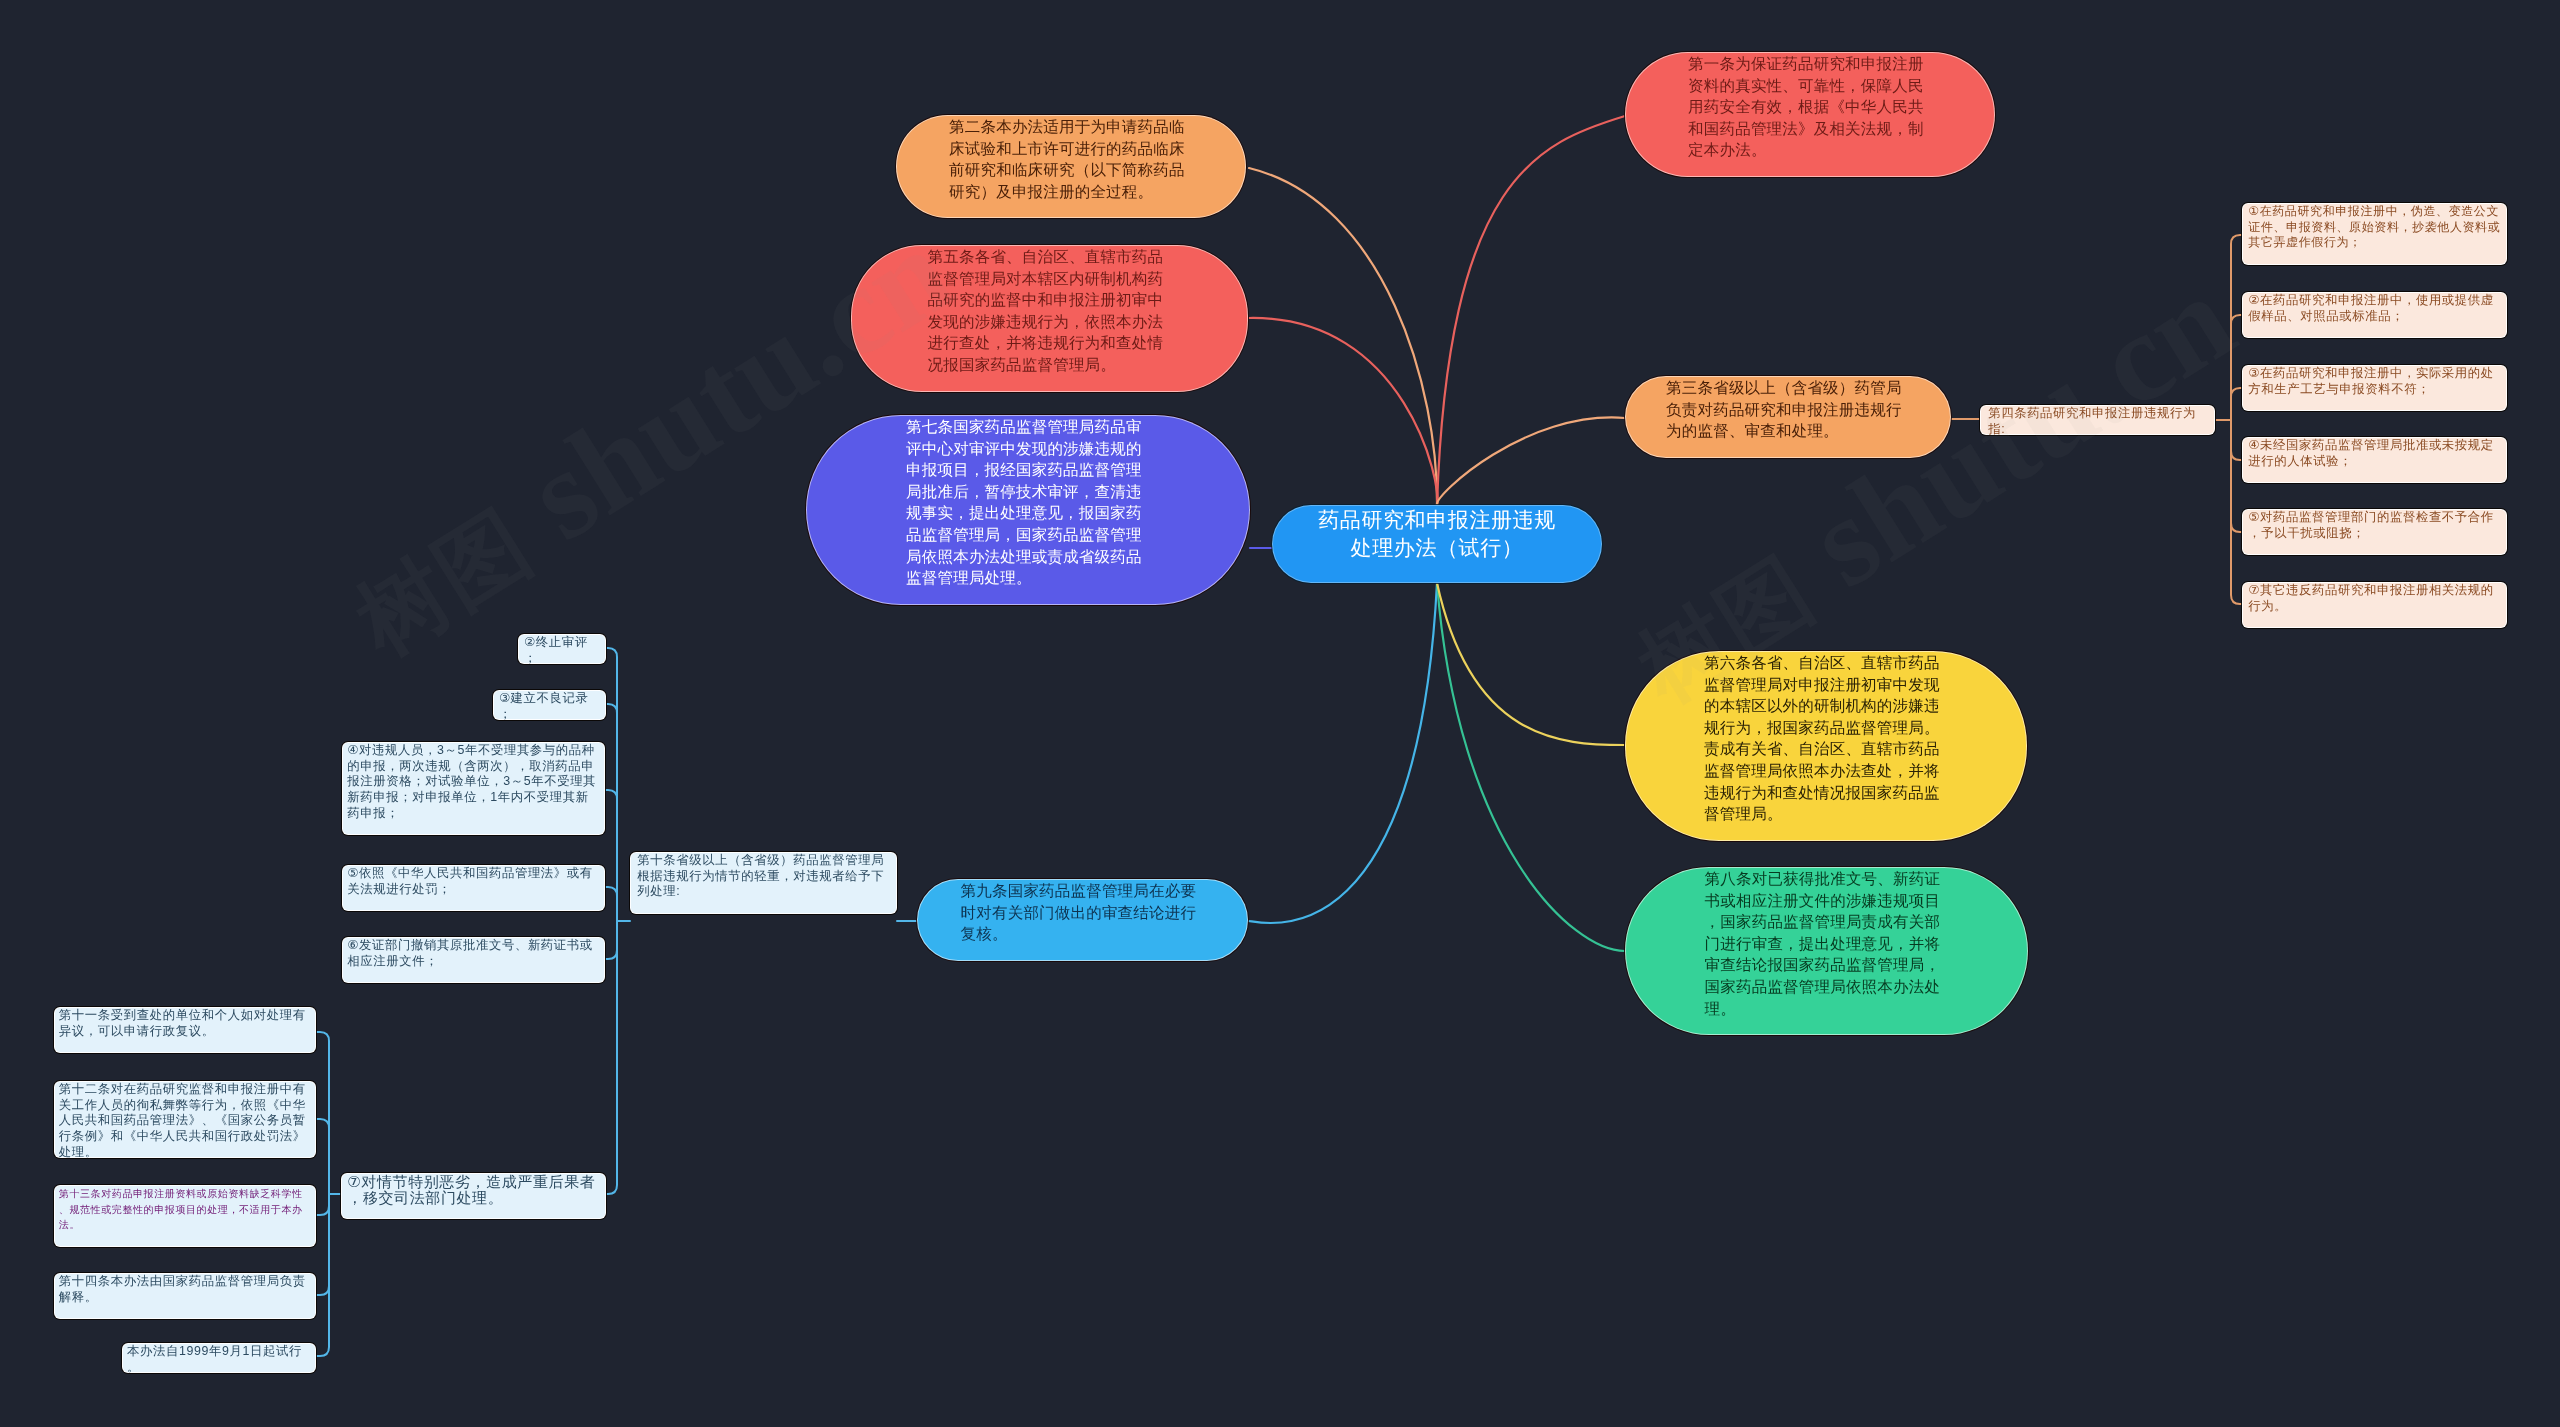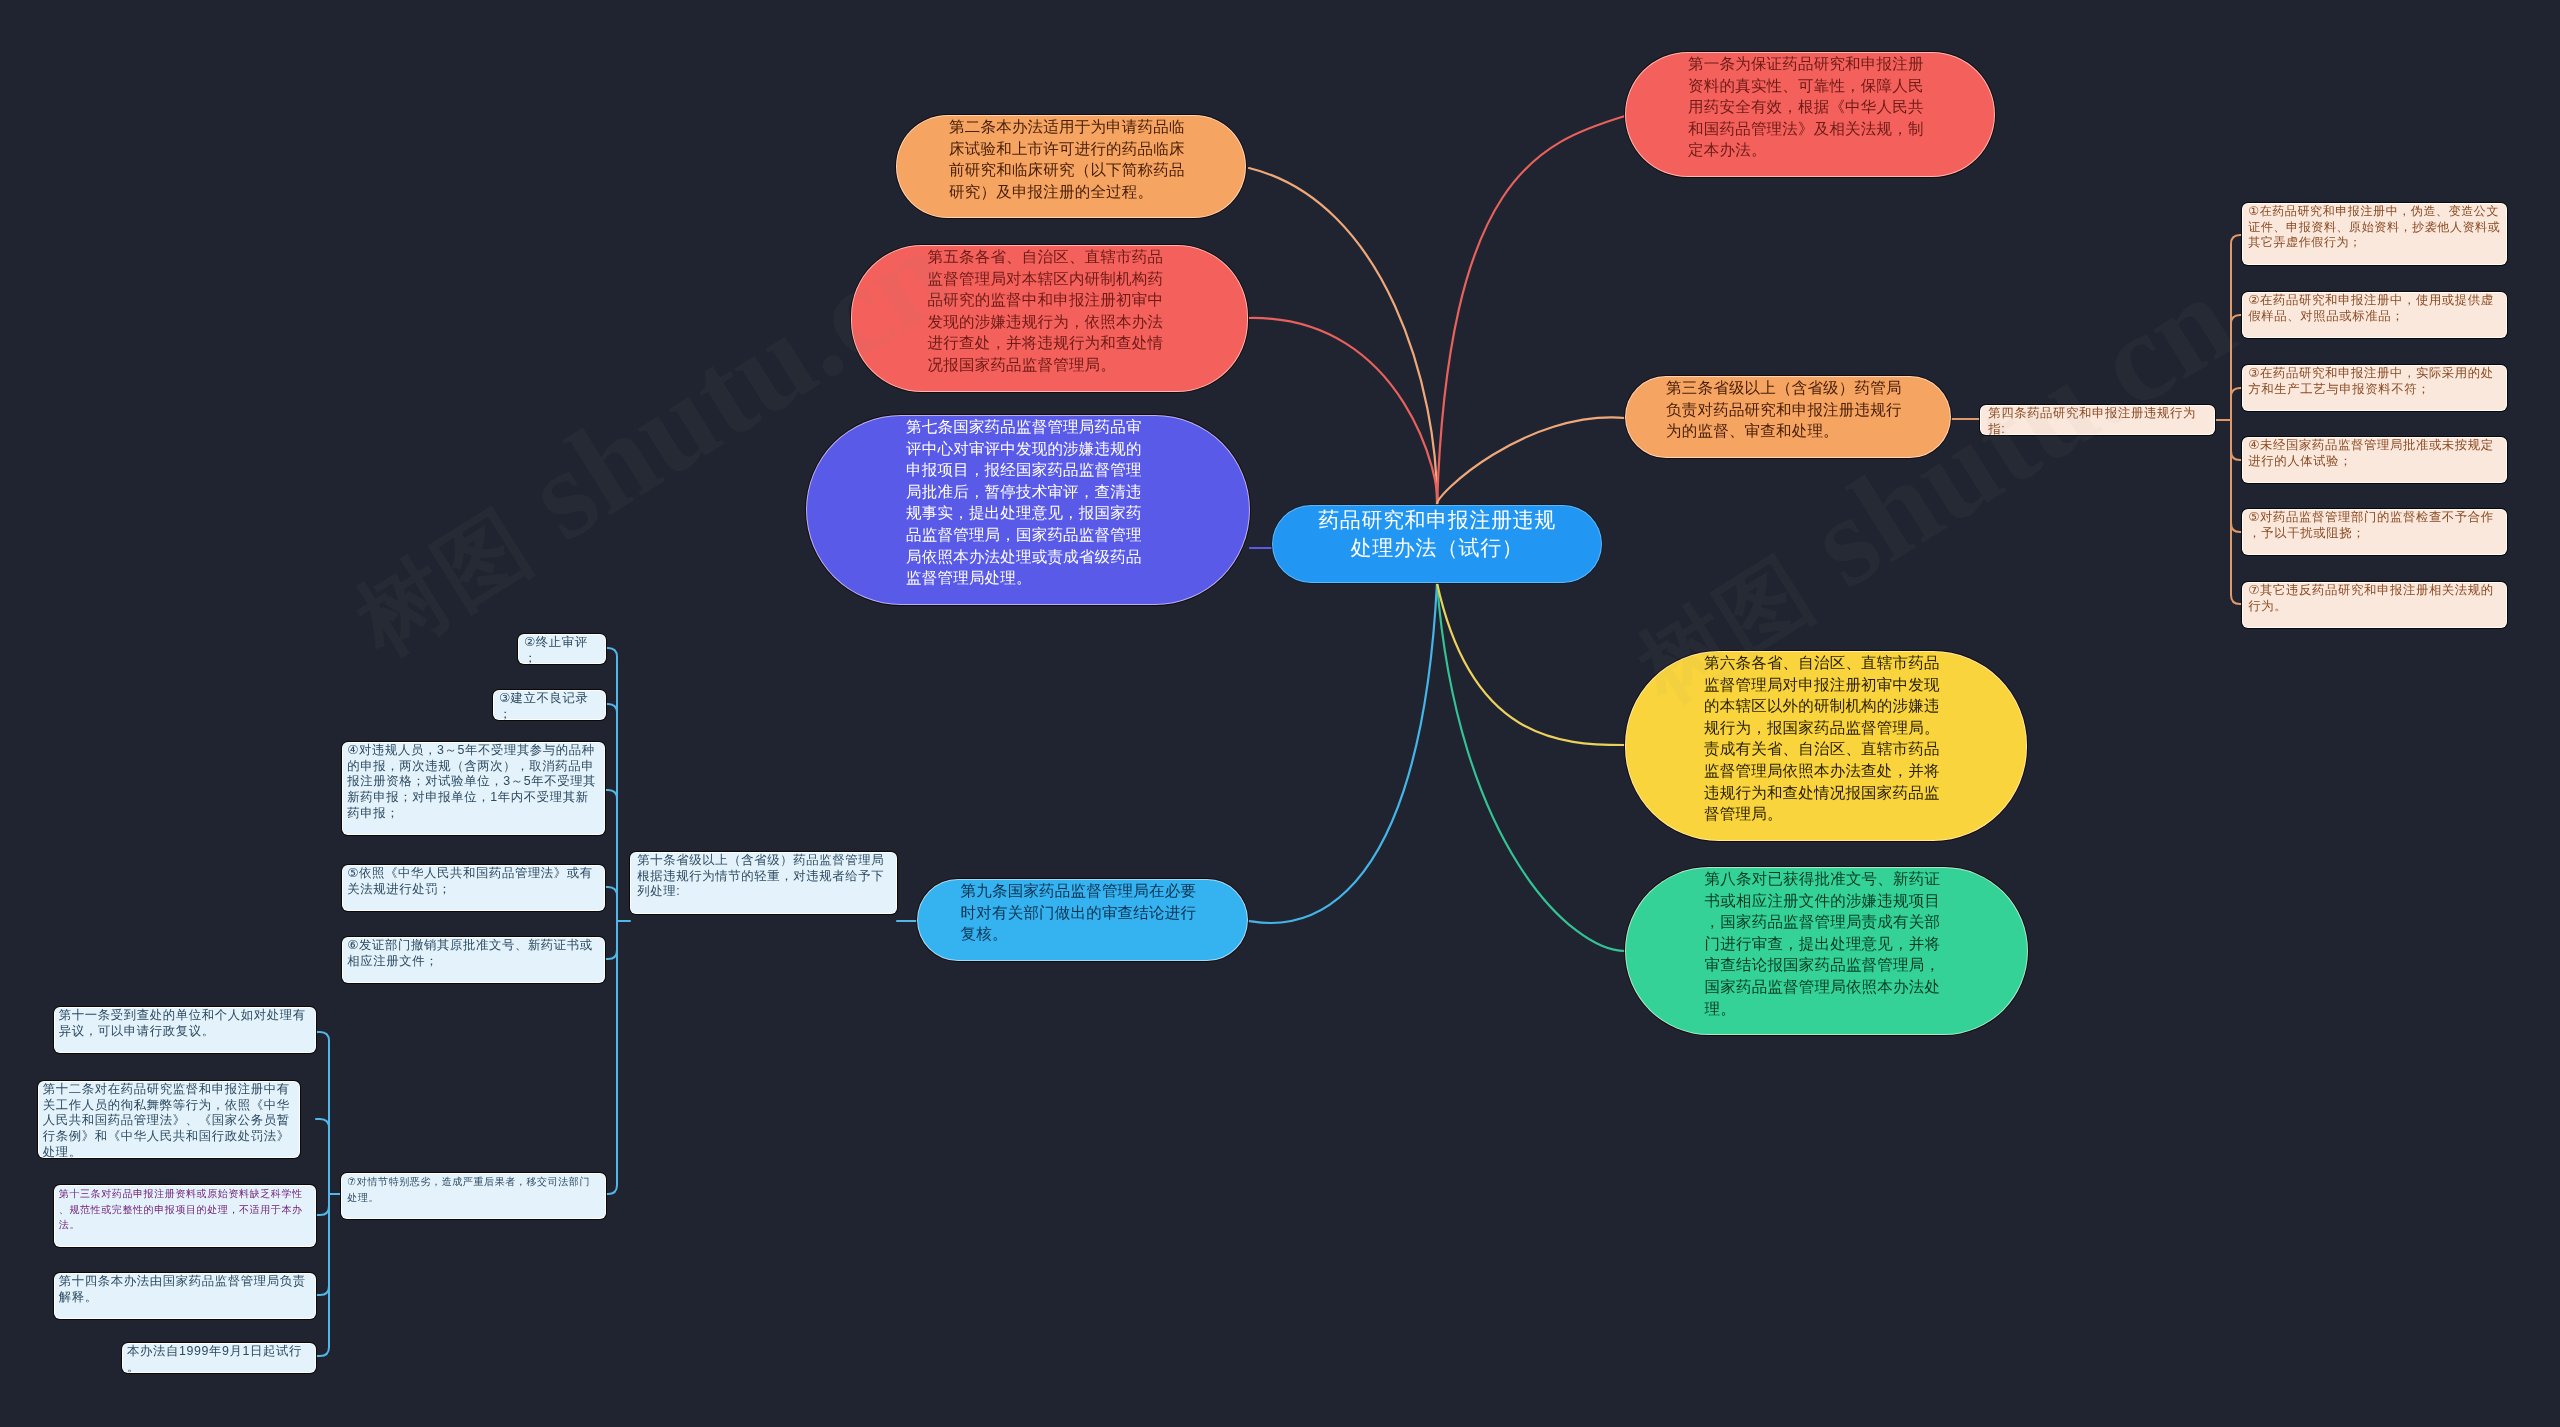--- a/index.html
+++ b/index.html
@@ -112,27 +112,27 @@
    </div>
    <div class="node" style="left:342px;top:742px;width:263px;height:93px;background:#e3f2fb;color:#2c4a60;font-size:12.4px;line-height:15.7px;letter-spacing:0.6px;border-radius:6px;border:1px solid rgba(255,255,255,0.92);box-shadow:0 0 0 1px rgba(10,6,4,0.92);">
     <div class="txt" style="width:252.4px;">④对违规人员，3～5年不受理其参与的品种的申报，两次违规（含两次），取消药品申报注册资格；对试验单位，3～5年不受理其新药申报；对申报单位，1年内不受理其新药申报；</div>
    </div>
    <div class="node" style="left:342px;top:865px;width:263px;height:46px;background:#e3f2fb;color:#2c4a60;font-size:12.4px;line-height:15.7px;letter-spacing:0.6px;border-radius:6px;border:1px solid rgba(255,255,255,0.92);box-shadow:0 0 0 1px rgba(10,6,4,0.92);">
     <div class="txt" style="width:252.4px;">⑤依照《中华人民共和国药品管理法》或有关法规进行处罚；</div>
    </div>
    <div class="node" style="left:342px;top:937px;width:263px;height:46px;background:#e3f2fb;color:#2c4a60;font-size:12.4px;line-height:15.7px;letter-spacing:0.6px;border-radius:6px;border:1px solid rgba(255,255,255,0.92);box-shadow:0 0 0 1px rgba(10,6,4,0.92);">
     <div class="txt" style="width:252.4px;">⑥发证部门撤销其原批准文号、新药证书或相应注册文件；</div>
    </div>
-   <div class="node" style="left:341px;top:1173px;width:265px;height:46px;background:#e3f2fb;color:#2c4a60;font-size:10px;line-height:15.7px;letter-spacing:0.6px;border-radius:6px;border:1px solid rgba(255,255,255,0.92);box-shadow:0 0 0 1px rgba(10,6,4,0.92);">
+   <div class="node" style="left:341px;top:1173px;width:265px;height:46px;background:#e3f2fb;color:#2c4a60;font-size:15px;line-height:15.7px;letter-spacing:0.6px;border-radius:6px;border:1px solid rgba(255,255,255,0.92);box-shadow:0 0 0 1px rgba(10,6,4,0.92);">
     <div class="txt" style="width:252.4px;">⑦对情节特别恶劣，造成严重后果者，移交司法部门处理。</div>
    </div>
    <div class="node" style="left:54px;top:1007px;width:262px;height:46px;background:#e3f2fb;color:#2c4a60;font-size:12.4px;line-height:15.7px;letter-spacing:0.6px;border-radius:6px;border:1px solid rgba(255,255,255,0.92);box-shadow:0 0 0 1px rgba(10,6,4,0.92);">
     <div class="txt" style="width:252.4px;">第十一条受到查处的单位和个人如对处理有异议，可以申请行政复议。</div>
    </div>
-   <div class="node" style="left:38px;top:1081px;width:262px;height:77px;background:#e3f2fb;color:#2c4a60;font-size:12.4px;line-height:15.7px;letter-spacing:0.6px;border-radius:6px;border:1px solid rgba(255,255,255,0.92);box-shadow:0 0 0 1px rgba(10,6,4,0.92);">
+   <div class="node" style="left:54px;top:1081px;width:262px;height:77px;background:#e3f2fb;color:#2c4a60;font-size:12.4px;line-height:15.7px;letter-spacing:0.6px;border-radius:6px;border:1px solid rgba(255,255,255,0.92);box-shadow:0 0 0 1px rgba(10,6,4,0.92);">
     <div class="txt" style="width:252.4px;">第十二条对在药品研究监督和申报注册中有关工作人员的徇私舞弊等行为，依照《中华人民共和国药品管理法》、《国家公务员暂行条例》和《中华人民共和国行政处罚法》处理。</div>
    </div>
    <div class="node" style="left:54px;top:1185px;width:262px;height:62px;background:#e3f2fb;color:#701a75;font-size:10px;line-height:15.7px;letter-spacing:0.6px;border-radius:6px;border:1px solid rgba(255,255,255,0.92);box-shadow:0 0 0 1px rgba(10,6,4,0.92);">
     <div class="txt" style="width:252.4px;">第十三条对药品申报注册资料或原始资料缺乏科学性、规范性或完整性的申报项目的处理，不适用于本办法。</div>
    </div>
    <div class="node" style="left:54px;top:1273px;width:262px;height:46px;background:#e3f2fb;color:#2c4a60;font-size:12.4px;line-height:15.7px;letter-spacing:0.6px;border-radius:6px;border:1px solid rgba(255,255,255,0.92);box-shadow:0 0 0 1px rgba(10,6,4,0.92);">
     <div class="txt" style="width:252.4px;">第十四条本办法由国家药品监督管理局负责解释。</div>
    </div>
    <div class="node" style="left:122px;top:1343px;width:194px;height:30px;background:#e3f2fb;color:#2c4a60;font-size:12.4px;line-height:15.7px;letter-spacing:0.6px;border-radius:6px;border:1px solid rgba(255,255,255,0.92);box-shadow:0 0 0 1px rgba(10,6,4,0.92);">
     <div class="txt" style="width:183.9px;">本办法自1999年9月1日起试行。</div>

